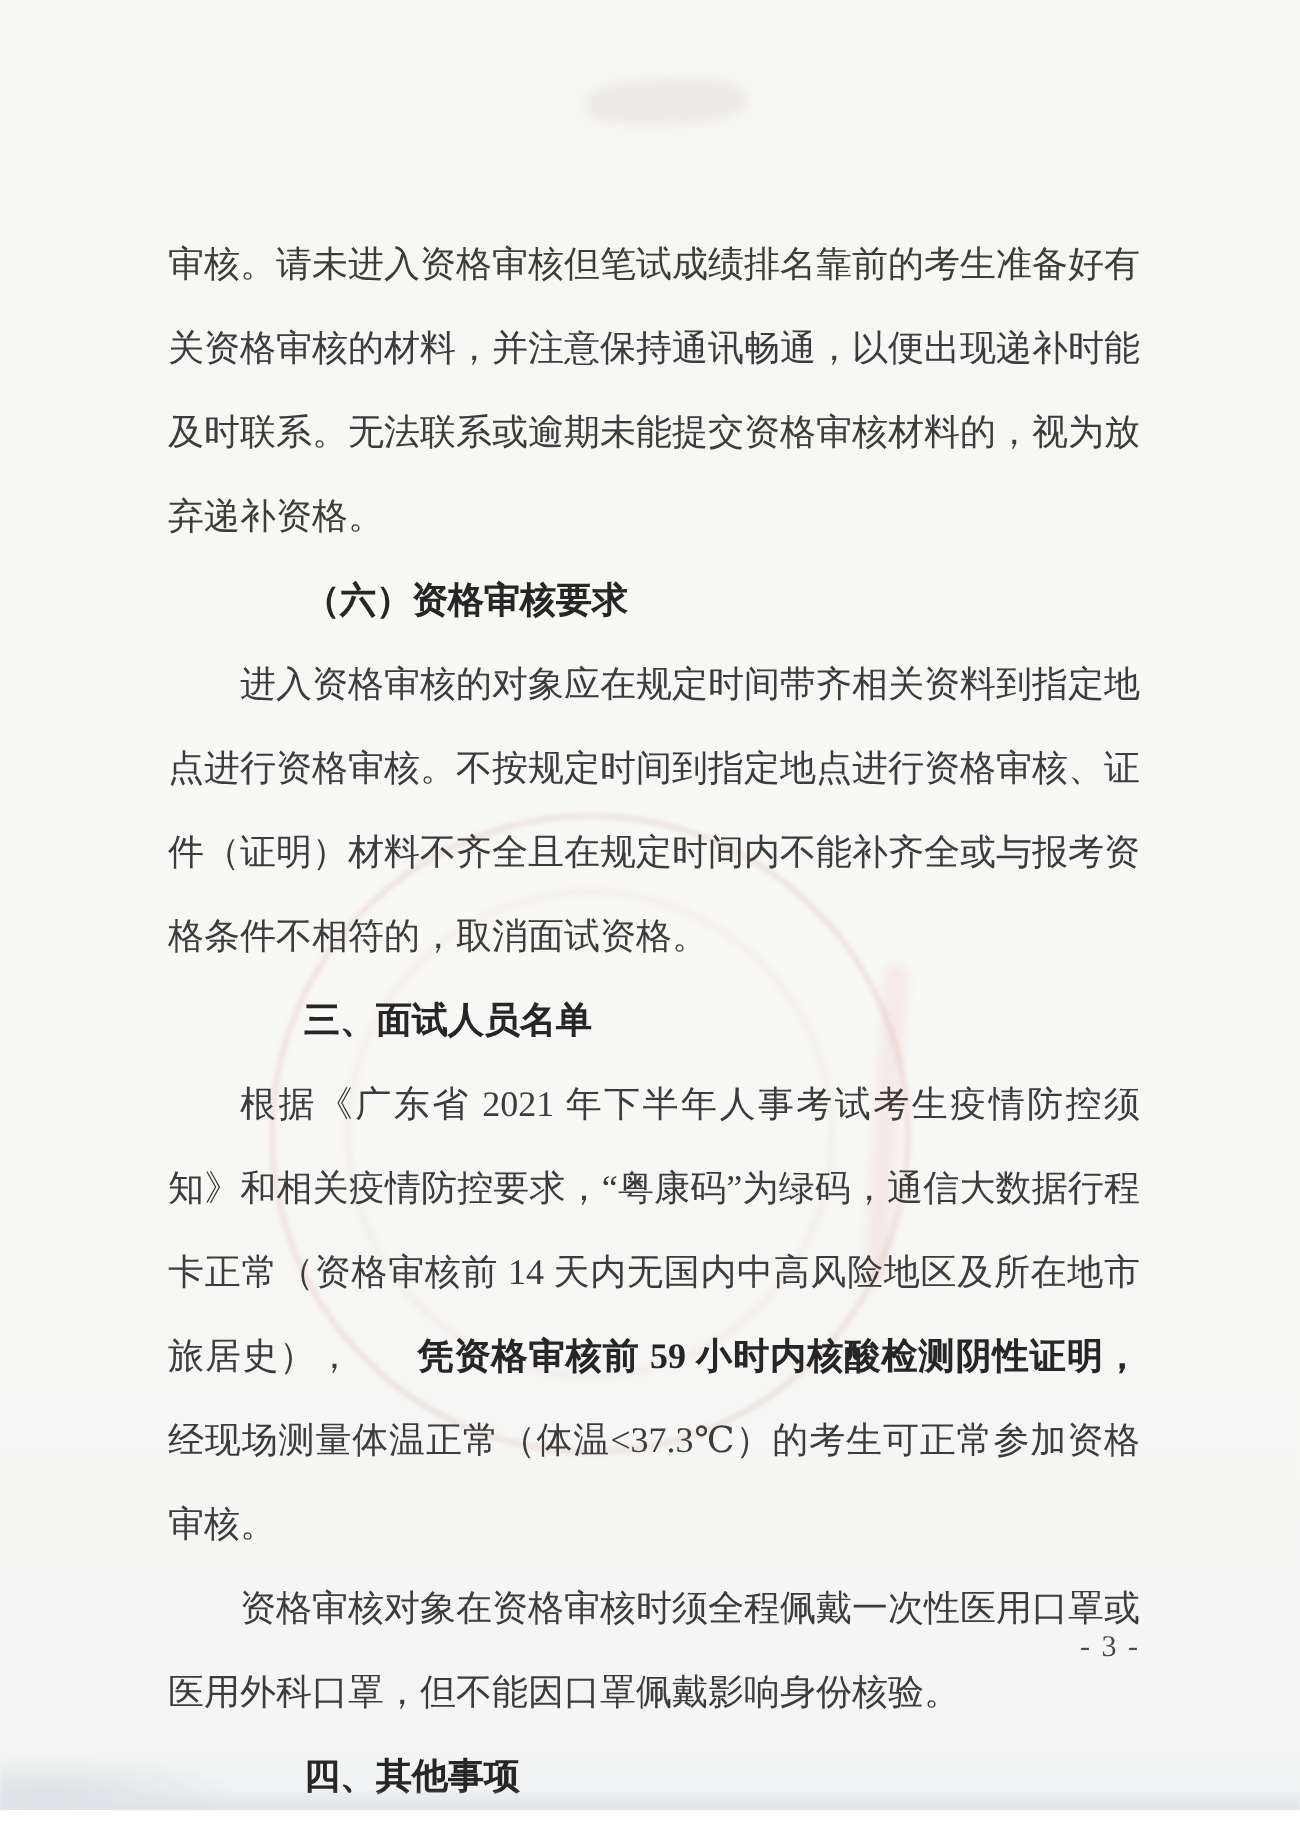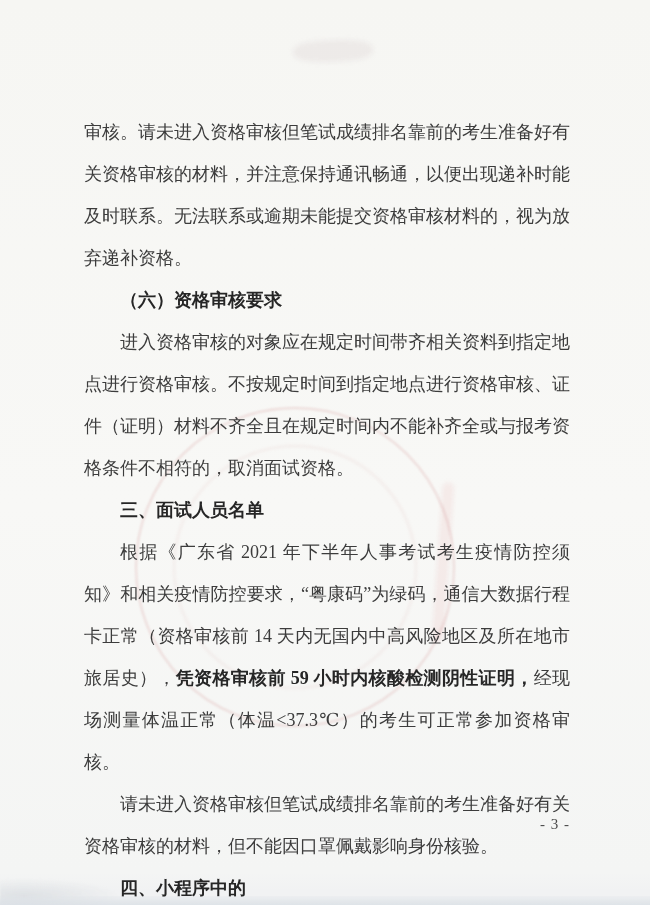--- a/index.html
+++ b/index.html
@@ -71,20 +71,21 @@
     text-indent: 2em;
   }
   .content p.heading-sub {
     font-weight: 700;
     color: #232323;
     text-indent: 2em;
   }
   .content span.bold {
     font-weight: 700;
     color: #262626;
+    margin-left: 32px;
   }
   .page-number {
     position: absolute; right: 80px; top: 816px;
     font-size: 15px; color: #4a4a4a;
     letter-spacing: 1px;
   }
 </style>
 </head>
 <body>
 
@@ -95,22 +96,22 @@
   <div class="seal-ring-outer"></div>
   <div class="seal-ring-inner"></div>
   <div class="seal-streak"></div>
 
   <div class="content" id="doc-body">
       <p class="paragraph"><span>审核。请未进入资格审核但笔试成绩排名靠前的考生准备好有关资格审核的材料，并注意保持通讯畅通，以便出现递补时能及时联系。无法联系或逾期未能提交资格审核材料的，视为放弃递补资格。</span></p>
       <p class="heading-sub"><span class="bold">（六）资格审核要求</span></p>
       <p class="paragraph indent"><span>进入资格审核的对象应在规定时间带齐相关资料到指定地点进行资格审核。不按规定时间到指定地点进行资格审核、证件（证明）材料不齐全且在规定时间内不能补齐全或与报考资格条件不相符的，取消面试资格。</span></p>
       <p class="heading"><span class="bold">三、面试人员名单</span></p>
       <p class="paragraph indent"><span>根据《广东省 2021 年下半年人事考试考生疫情防控须知》和相关疫情防控要求，“粤康码”为绿码，通信大数据行程卡正常（资格审核前 14 天内无国内中高风险地区及所在地市旅居史），</span><span class="bold">凭资格审核前 59 小时内核酸检测阴性证明，</span><span>经现场测量体温正常（体温&lt;37.3℃）的考生可正常参加资格审核。</span></p>
-      <p class="paragraph indent"><span>请未进入资格审核但笔试成绩排名靠前的考生准备好有关资格审核的材料，但不能因口罩佩戴影响身份核验。</span></p>
-      <p class="heading"><span class="bold">四、小程序中的</span></p>
+      <p class="paragraph indent"><span>资格审核对象在资格审核时须全程佩戴一次性医用口罩或医用外科口罩，但不能因口罩佩戴影响身份核验。</span></p>
+      <p class="heading"><span class="bold">四、其他事项</span></p>
       <p class="paragraph indent"><span>资格审核合格者进入面试，面试人员名单、面试地点及其他</span></p>
     </div>
 
   <div class="page-number">- 3 -</div>
 
   <div class="corner-smudge"></div>
   <div class="scan-edge-band"></div>
   <div class="scan-edge-white"></div>
 </div>
 

